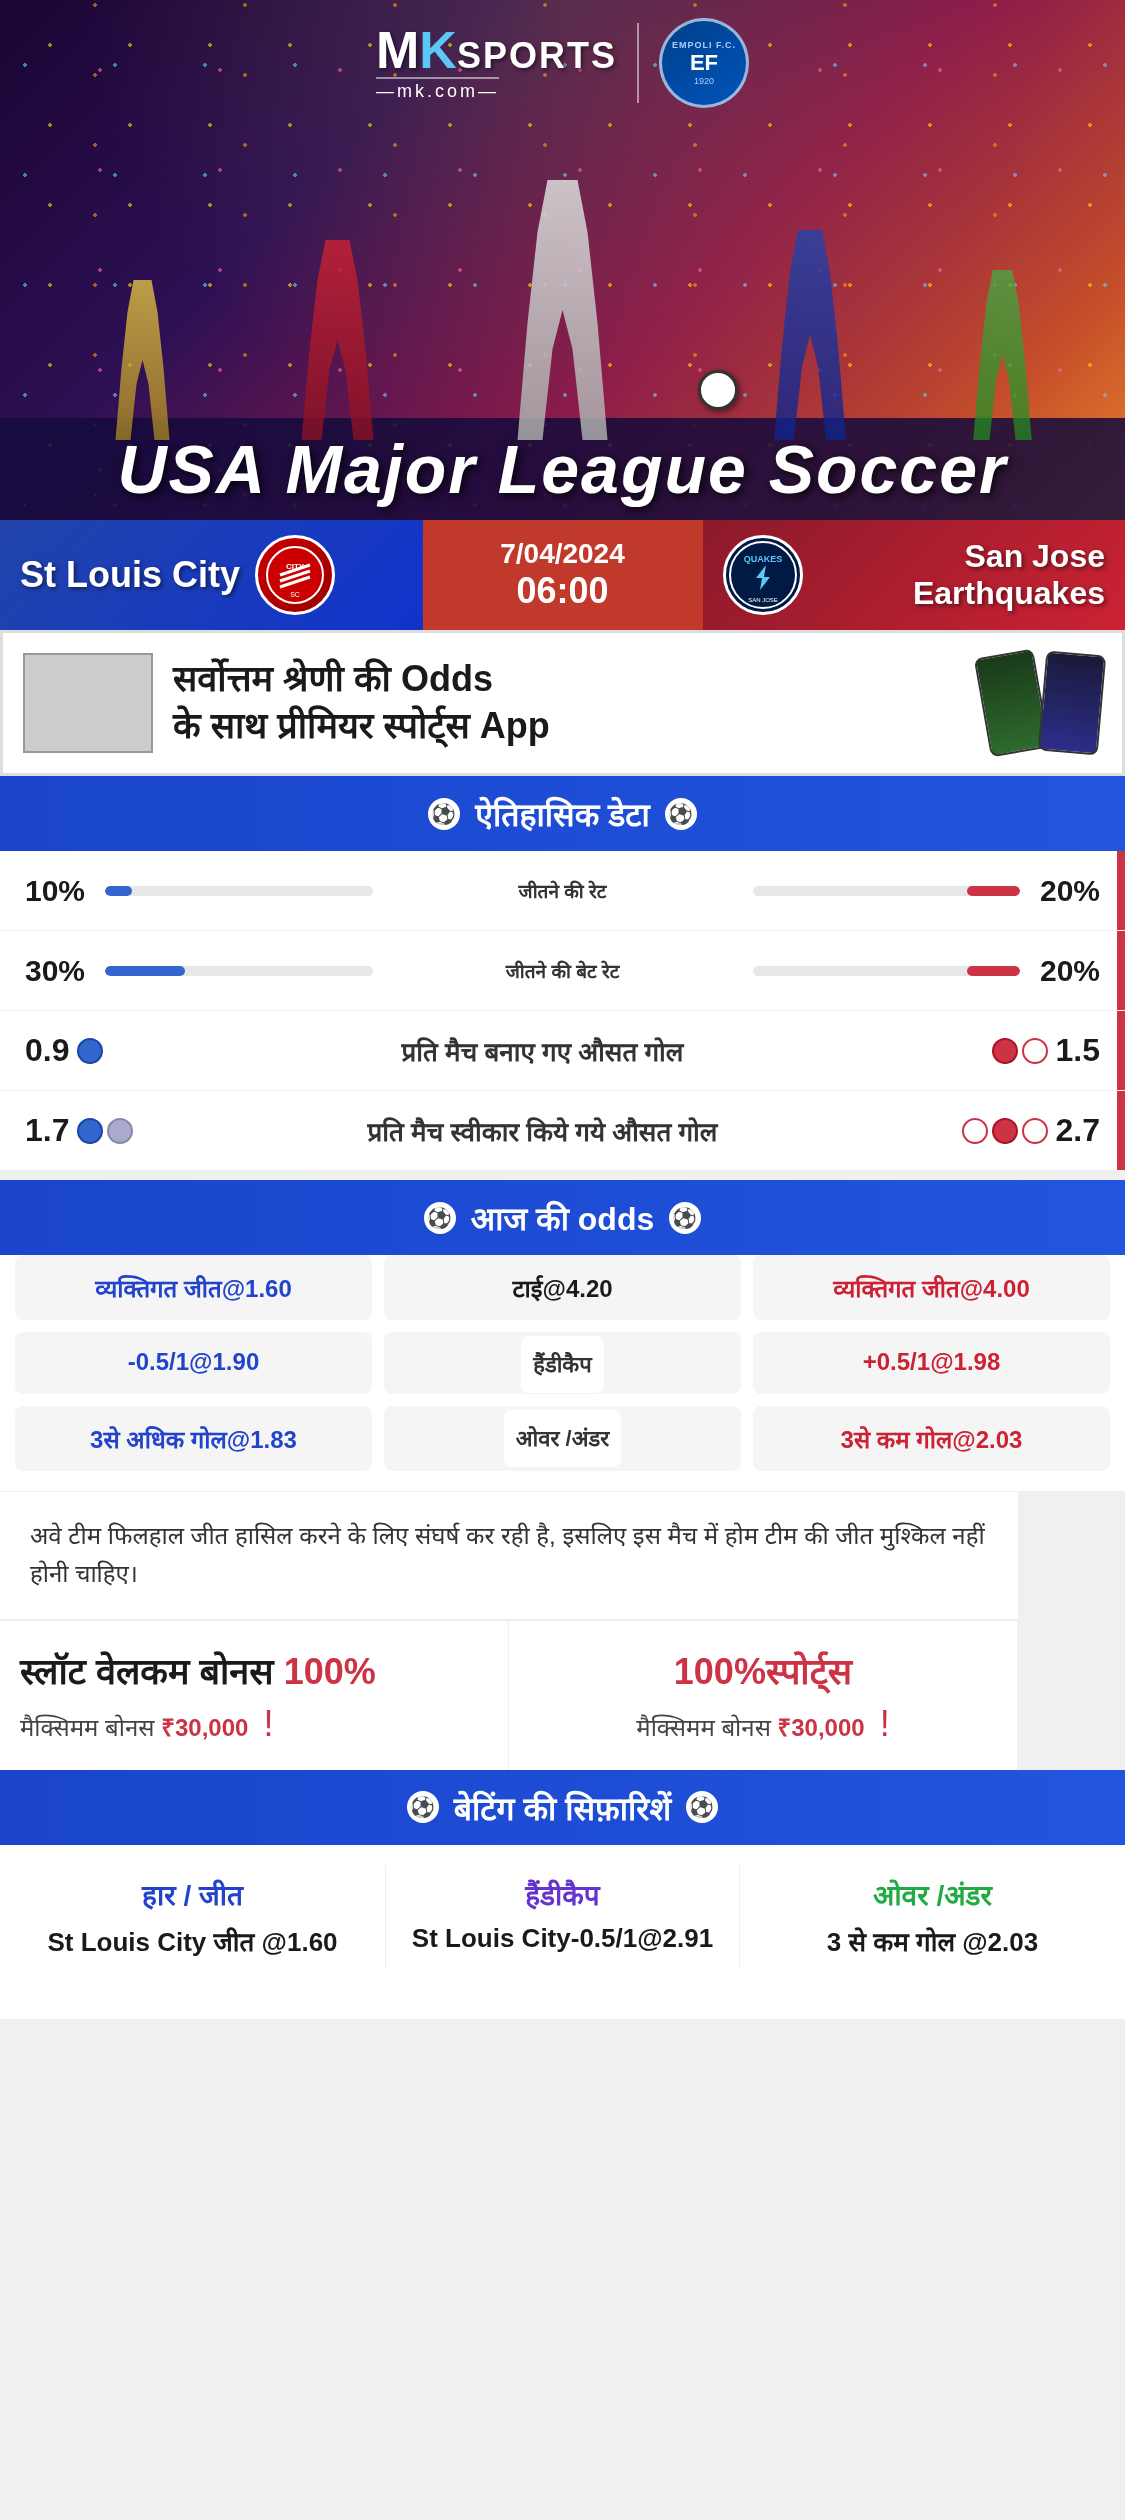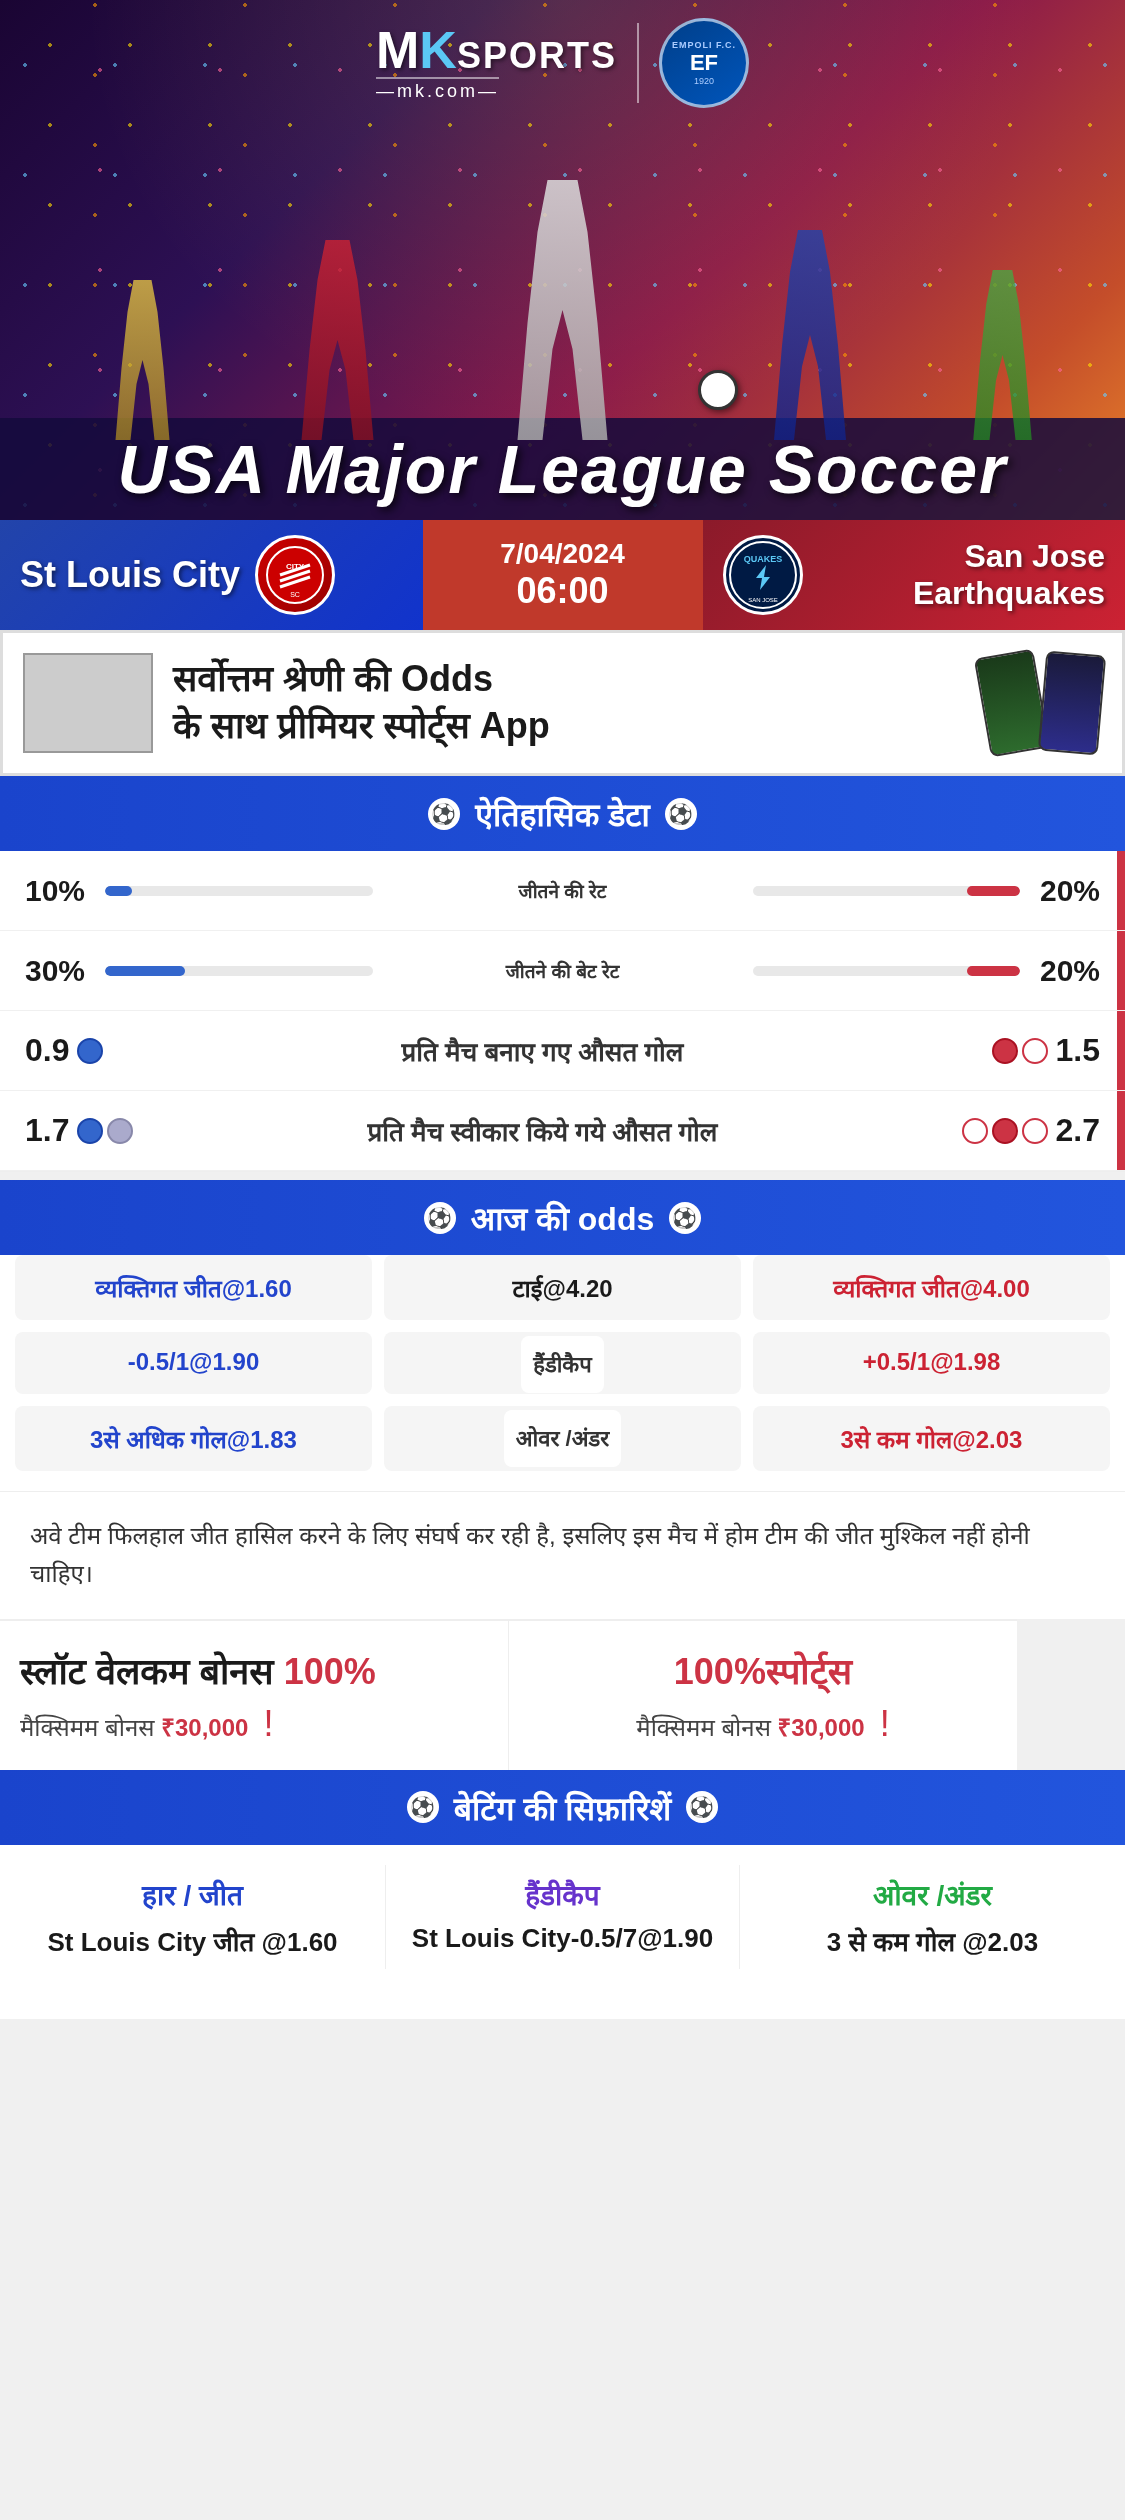--- a/index.html
+++ b/index.html
@@ -465,21 +465,21 @@
     }
     .odds-row {
       display: grid;
       grid-template-columns: 1fr 1fr 1fr;
       gap: 12px;
       padding: 0 15px 12px 15px;
     }
 
     
     .analysis-text-box {
-      width: 1125px;
+      width: 1018px;
       background: white;
       padding: 25px 30px;
       border-top: 1px solid #eee;
     }
     .analysis-text {
       font-size: 24px;
       color: #333;
       line-height: 1.6;
     }
 
@@ -813,21 +813,21 @@
 </div>
 
 <div class="betting-rec-section">
   <div class="betting-rec-grid">
     <div class="rec-cell">
       <div class="rec-label rec-label-blue">हार / जीत</div>
       <div class="rec-value">St Louis City जीत @1.60</div>
     </div>
     <div class="rec-cell" style="border-left:1px solid #eee;border-right:1px solid #eee;">
       <div class="rec-label rec-label-purple">हैंडीकैप</div>
-      <div class="rec-value">St Louis City-0.5/7@1.90</div>
+      <div class="rec-value">St Louis City-0.5/1@2.91</div>
     </div>
     <div class="rec-cell">
       <div class="rec-label rec-label-green">ओवर /अंडर</div>
       <div class="rec-value">3 से कम गोल @2.03</div>
     </div>
   </div>
 </div>
 
 <div class="bottom-pad"></div>
 

